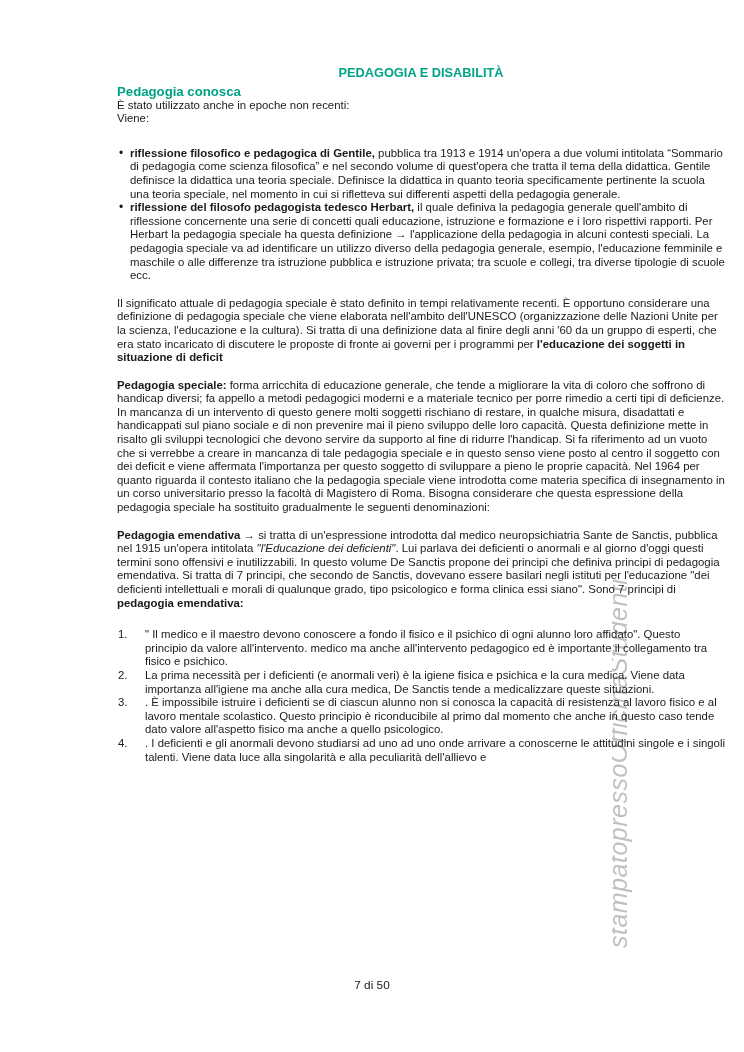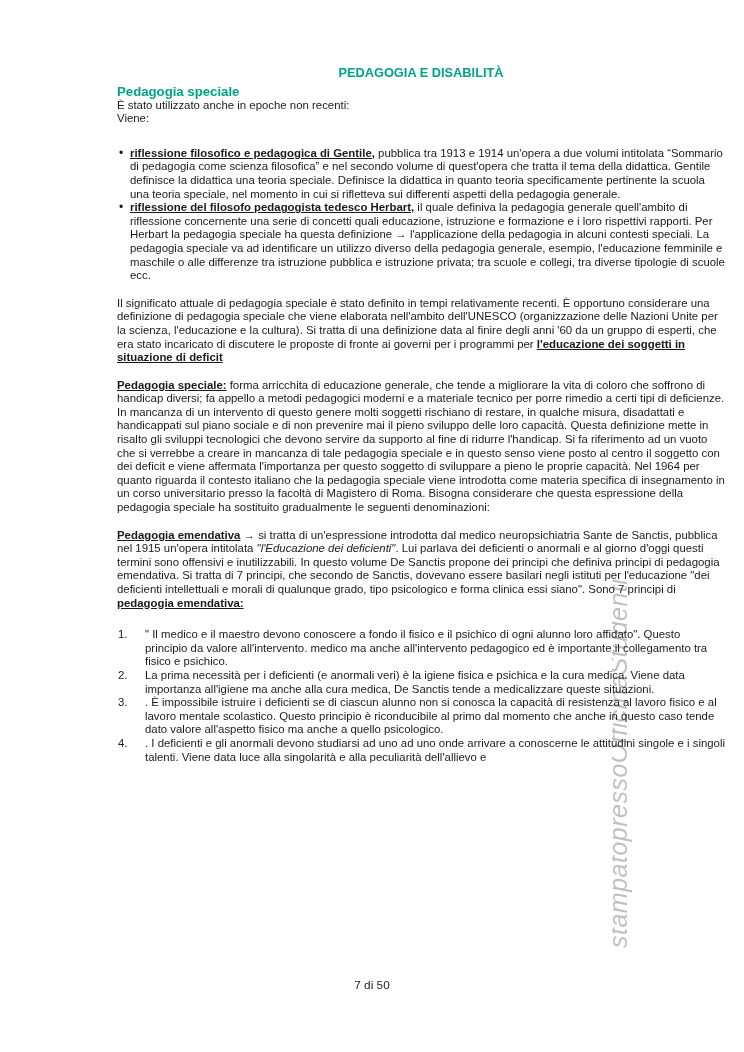--- a/index.html
+++ b/index.html
@@ -33,21 +33,21 @@
     margin-bottom:4px;
   }
   .section-heading{
     font-weight:bold;
     font-size:13.2px;
     line-height:15px;
     color:var(--accent);
   }
   .intro-line{white-space:pre-wrap;}
   .para{margin-top:14px;}
-  .b{font-weight:bold;text-decoration:underline;}
+  .b{font-weight:bold;}
   .i{font-style:italic;}
   ul.bullet-list{
     list-style:none;
     margin:21px 0 0 0;
     padding:0;
   }
   ul.bullet-list li{
     display:flex;
     align-items:flex-start;
   }
@@ -99,21 +99,21 @@
 <body>
 
 <div class="page">
 
   <div class="watermark">stampatopressoOfficinaStudenti</div>
 
   <div class="content">
 
     <div class="doc-title">PEDAGOGIA E DISABILITÀ</div>
 
-    <div class="section-heading">Pedagogia speciale</div>
+    <div class="section-heading">Pedagogia conosca</div>
 
     <div class="intro-line">È stato utilizzato anche in epoche non recenti:</div>
     <div class="intro-line">Viene:</div>
 
     <ul class="bullet-list">
       <li>
         <span class="bullet-marker">•</span>
         <span class="bullet-text"><span class="b">riflessione filosofico e pedagogica di Gentile,</span><span> pubblica tra 1913 e 1914 un'opera a due volumi intitolata “Sommario di pedagogia come scienza filosofica” e nel secondo volume di quest'opera che tratta il tema della didattica. Gentile definisce la didattica una teoria speciale. Definisce la didattica in quanto teoria specificamente pertinente la scuola una teoria speciale, nel momento in cui si rifletteva sui differenti aspetti della pedagogia generale.</span></span>
       </li>
       <li>

